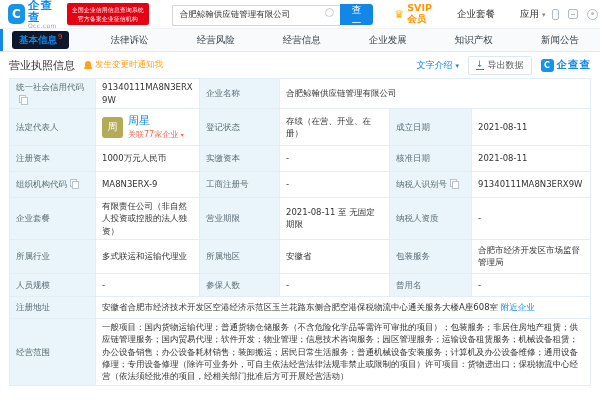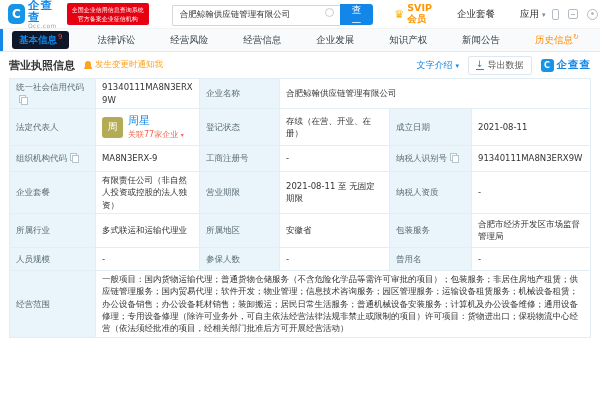--- a/index.html
+++ b/index.html
@@ -41,21 +41,21 @@
         display:flex;align-items:center;padding:0 14px 0 12px;justify-content:space-between;position:relative}
   .tabs::before{content:"";position:absolute;left:0;top:0;width:3px;height:100%;background:#1287e8}
   .tab{font-size:9.5px;color:#39434b;cursor:pointer;white-space:nowrap;padding:2px 7px;border-radius:3px}
   .tab.active{color:#1287e8;background:#0f172a;font-weight:bold}
   .tab-count{color:#e5493a;font-size:7px;font-weight:normal;margin-left:1px}
   .tab.hot{color:#ff8a00}
   .tab-sup{font-size:7px;vertical-align:super;color:#ff8a00}
 
   
   .section-bar{height:26px;display:flex;align-items:center;padding:0 9px;gap:9px;background:#fff}
-  .section-title{font-size:11px;font-weight:bold;color:#333}
+  .section-title{font-size:11px;font-weight:normal;color:#333}
   .monitor{display:flex;align-items:center;gap:3px;color:#ffa21f;font-size:8.5px;cursor:pointer}
   .bell{width:8px;height:9px;position:relative;display:inline-block}
   .bell::before{content:"";position:absolute;left:1px;top:0;width:6px;height:6px;background:#ffa21f;border-radius:3px 3px 0 0}
   .bell::after{content:"";position:absolute;left:0;top:6px;width:8px;height:2px;background:#ffa21f;border-radius:1px}
   .sec-right{margin-left:auto;display:flex;align-items:center;gap:9px}
   .text-intro{color:#1287e8;font-size:9px;cursor:pointer;white-space:nowrap}
   .export-btn{display:flex;align-items:center;gap:4px;border:1px solid #dbe7f1;background:#fff;border-radius:2px;
               padding:2px 7px;font-size:9px;color:#555;cursor:pointer;font-family:inherit}
   .dl-glyph{color:#1287e8;border-bottom:1px solid #1287e8;line-height:.9;font-size:9px}
   .brand-chip{display:flex;align-items:center;gap:3px}
@@ -126,23 +126,20 @@
 <nav class="tabs">
   <span class="tab active">
     <span>基本信息</span><sup class="tab-count">9</sup>
   </span>
   <span class="tab">法律诉讼</span>
   <span class="tab">经营风险</span>
   <span class="tab">经营信息</span>
   <span class="tab">企业发展</span>
   <span class="tab">知识产权</span>
   <span class="tab">新闻公告</span>
-  <span class="tab hot">
-    <span>历史信息</span><span class="tab-sup">↻</span>
-  </span>
 </nav>
 
 <div class="section-bar">
   <span class="section-title">营业执照信息</span>
   <span class="monitor">
     <span class="bell"></span>
     <span>发生变更时通知我</span>
   </span>
   <span class="sec-right">
     <span class="text-intro">
@@ -190,20 +187,28 @@
             <span class="caret">▾</span>
           </div>
         </span>
       </span>
     </td>
     <td class="lbl">登记状态</td>
     <td class="val">存续（在营、开业、在册）</td>
     <td class="lbl">成立日期</td>
     <td class="val">2021-08-11</td>
   </tr>
+  <tr class="r3">
+    <td class="lbl">注册资本</td>
+    <td class="val">1000万元人民币</td>
+    <td class="lbl">实缴资本</td>
+    <td class="val dash">-</td>
+    <td class="lbl">核准日期</td>
+    <td class="val">2021-08-11</td>
+  </tr>
   <tr class="r4">
     <td class="lbl">
       <span>组织机构代码</span><span class="copy-icon"></span>
     </td>
     <td class="val">MA8N3ERX-9</td>
     <td class="lbl">工商注册号</td>
     <td class="val dash">-</td>
     <td class="lbl">
       <span>纳税人识别号</span><span class="copy-icon"></span>
     </td>
@@ -226,18 +231,25 @@
     <td class="val">合肥市经济开发区市场监督管理局</td>
   </tr>
   <tr class="r7">
     <td class="lbl">人员规模</td>
     <td class="val dash">-</td>
     <td class="lbl">参保人数</td>
     <td class="val dash">-</td>
     <td class="lbl">曾用名</td>
     <td class="val dash">-</td>
   </tr>
+  <tr class="r9">
+    <td class="lbl">注册地址</td>
+    <td class="val" colspan="5">
+      <span>安徽省合肥市经济技术开发区空港经济示范区玉兰花路东侧合肥空港保税物流中心通关服务大楼A座608室</span>
+      <a class="blue-link">附近企业</a>
+    </td>
+  </tr>
   <tr class="r10">
     <td class="lbl">经营范围</td>
     <td class="val scope-val" colspan="5">一般项目：国内货物运输代理；普通货物仓储服务（不含危险化学品等需许可审批的项目）；包装服务；非居住房地产租赁；供应链管理服务；国内贸易代理；软件开发；物业管理；信息技术咨询服务；园区管理服务；运输设备租赁服务；机械设备租赁；办公设备销售；办公设备耗材销售；装卸搬运；居民日常生活服务；普通机械设备安装服务；计算机及办公设备维修；通用设备修理；专用设备修理（除许可业务外，可自主依法经营法律法规非禁止或限制的项目）许可项目：货物进出口；保税物流中心经营（依法须经批准的项目，经相关部门批准后方可开展经营活动）</td>
   </tr>
 </tbody>
   </table>
 
 </body></html>

